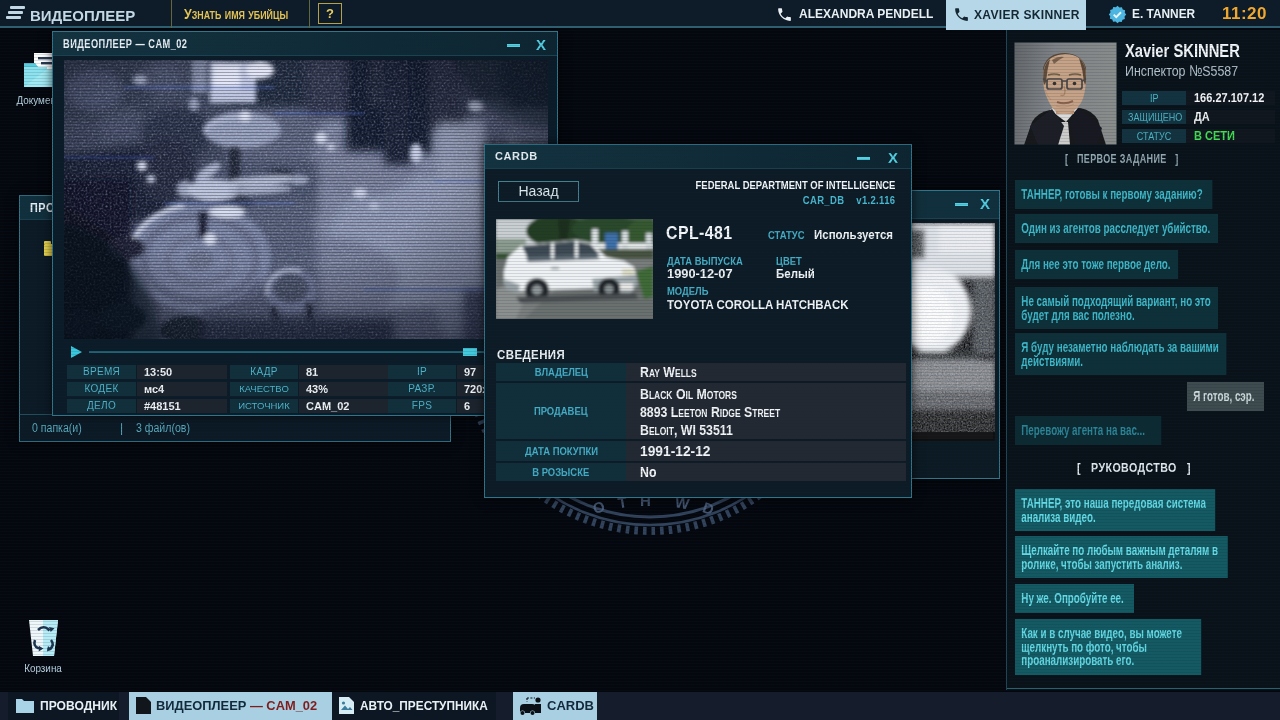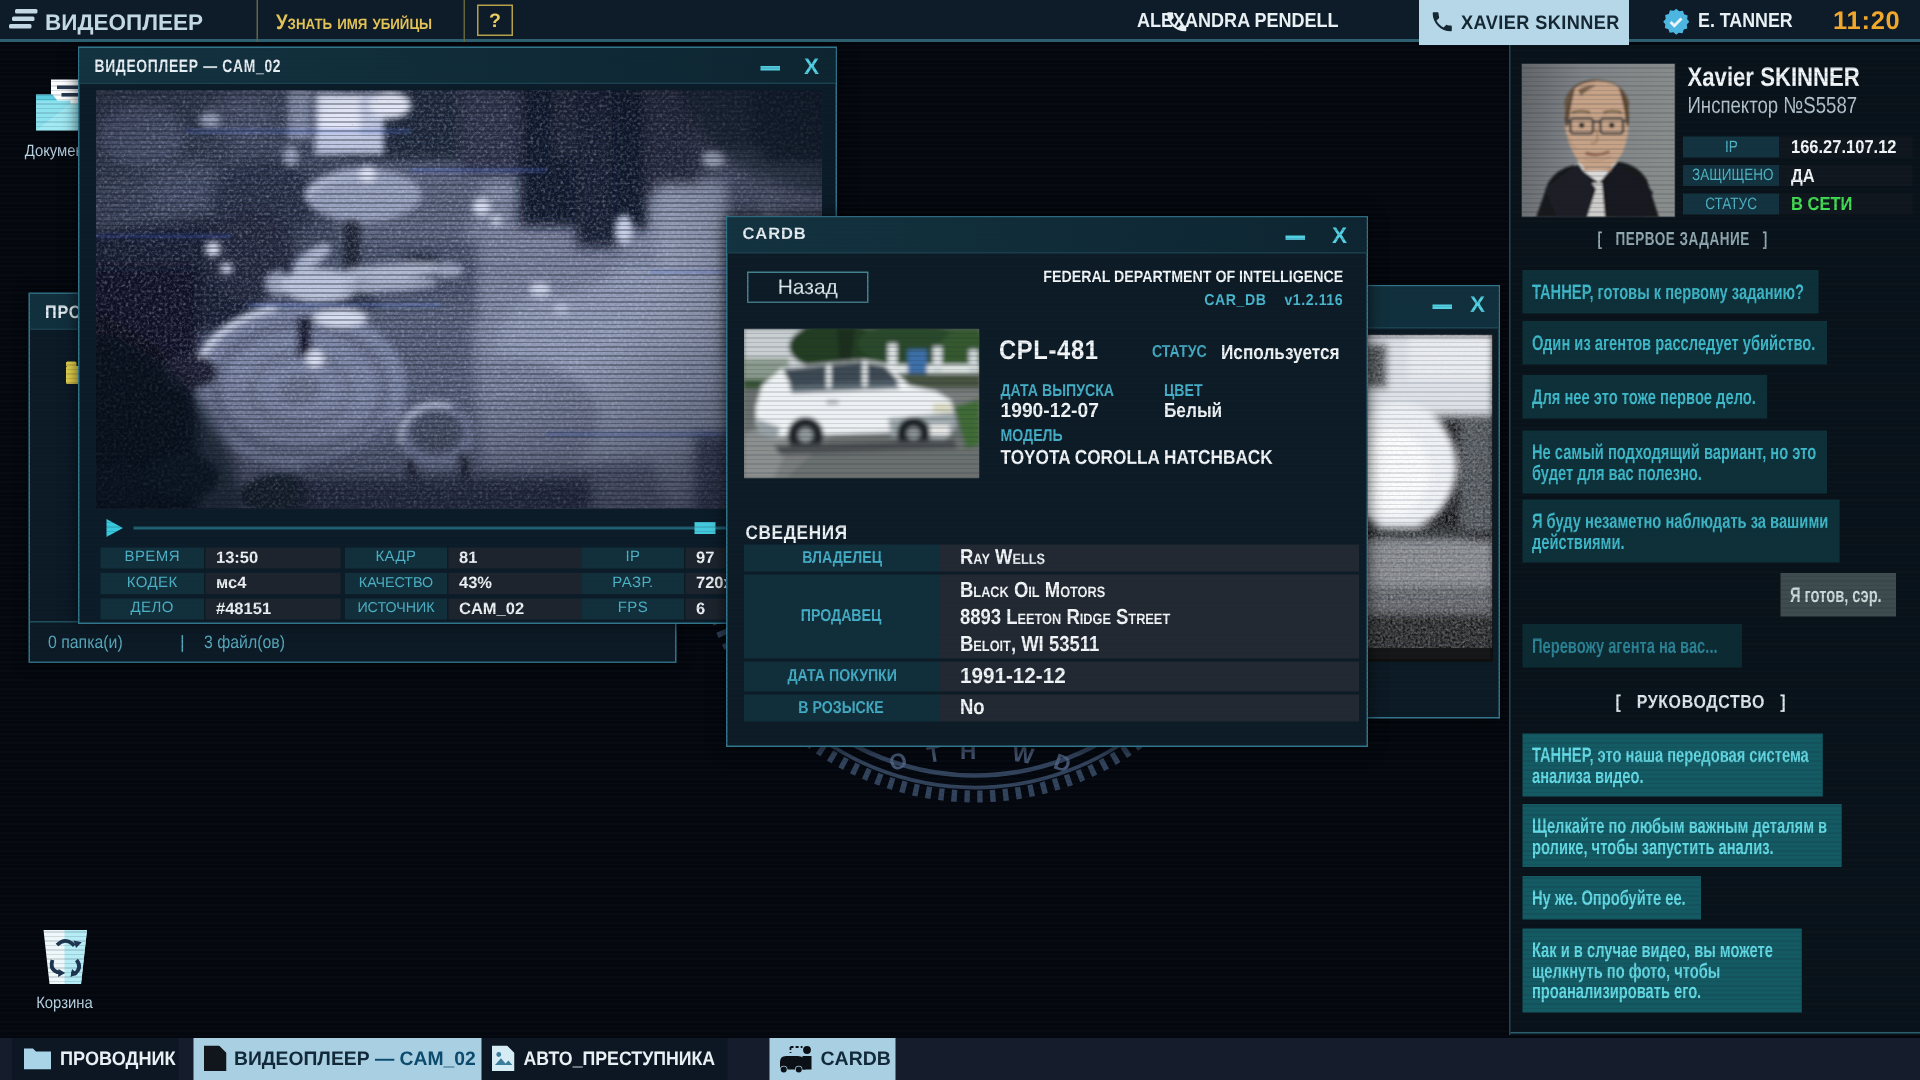--- a/index.html
+++ b/index.html
@@ -127,21 +127,21 @@
       <span style="left:-2px;top:10px;width:15px"></span>
     </div>
   <div id="prog">ВИДЕОПЛЕЕР</div>
   <div class="sep" style="left:171px"></div>
   <div id="killer">Узнать имя убийцы</div>
   <div class="sep" style="left:309px"></div>
   <div id="qbox">?</div>
   <svg class="abs" style="left:776px;top:6px" width="17" height="17" viewBox="0 0 24 24">
       <path fill="#e8f0f4" d="M6.6 10.8c1.4 2.8 3.8 5.1 6.6 6.6l2.2-2.2c.3-.3.7-.4 1-.2 1.1.4 2.3.6 3.6.6.6 0 1 .4 1 1V20c0 .6-.4 1-1 1C10.6 21 3 13.4 3 4c0-.6.4-1 1-1h3.5c.6 0 1 .4 1 1 0 1.2.2 2.4.6 3.6.1.3 0 .7-.2 1l-2.3 2.2z"></path>
     </svg>
-  <div class="tb-person" style="left:758px"><span class="cx" style="transform:scaleX(0.89)">ALEXANDRA PENDELL</span></div>
+  <div class="tb-person" style="left:799px"><span class="cx" style="transform:scaleX(0.89)">ALEXANDRA PENDELL</span></div>
   <div id="xavhl">
     <svg class="abs" style="left:7px;top:6px" width="17" height="17" viewBox="0 0 24 24">
         <path fill="#142733" d="M6.6 10.8c1.4 2.8 3.8 5.1 6.6 6.6l2.2-2.2c.3-.3.7-.4 1-.2 1.1.4 2.3.6 3.6.6.6 0 1 .4 1 1V20c0 .6-.4 1-1 1C10.6 21 3 13.4 3 4c0-.6.4-1 1-1h3.5c.6 0 1 .4 1 1 0 1.2.2 2.4.6 3.6.1.3 0 .7-.2 1l-2.3 2.2z"></path>
       </svg>
     <div class="nm">XAVIER SKINNER</div>
   </div>
   <svg class="abs" style="left:1108px;top:5px" width="19" height="19" viewBox="0 0 24 24">
       <path fill="#4db6e0" d="M12 1l2.4 2.1 3.2-.4 1 3 3 1-.4 3.2L23 12l-2.1 2.4.4 3.2-3 1-1 3-3.2-.4L12 23l-2.4-2.1-3.2.4-1-3-3-1 .4-3.2L1 12l2.1-2.4L2.7 6.4l3-1 1-3 3.2.4z"></path>
       <path fill="none" stroke="#eaf5fa" stroke-width="2.4" d="M7.2 12.2l3.2 3.2 6-6.2"></path>
     </svg>
@@ -583,23 +583,23 @@
   <div class="titem" style="left:8px;width:111px;">
     <svg class="abs" style="left:8px;top:6px" width="18" height="15" viewBox="0 0 18 15">
         <path d="M0 1 L6 1 L8 3 L18 3 L18 15 L0 15 Z" fill="#a9d4e8"></path>
       </svg>
     <span class="tx" style="margin-left:32px;transform:scaleX(0.93)">ПРОВОДНИК</span>
   </div>
   <div class="titem lit" style="left:129px;width:204px;">
     <svg class="abs" style="left:7px;top:5px" width="15" height="17" viewBox="0 0 15 17">
         <path d="M0 0 L10 0 L15 5 L15 17 L0 17 Z" fill="#10161c"></path>
       </svg>
-    <span class="tx" style="margin-left:27px;transform:scaleX(0.99)">ВИДЕОПЛЕЕР <span style="color:#0c4a6e">— CAM_02</span></span>
-  </div>
-  <div class="titem" style="left:321px;width:164px;">
+    <span class="tx" style="margin-left:27px;transform:scaleX(0.99)">ВИДЕОПЛЕЕР <span style="color:#7f1d1d">— CAM_02</span></span>
+  </div>
+  <div class="titem" style="left:332px;width:164px;">
     <svg class="abs" style="left:7px;top:5px" width="15" height="17" viewBox="0 0 15 17">
         <path d="M0 0 L10 0 L15 5 L15 17 L0 17 Z" fill="#d6ecf5"></path>
         <circle cx="4.5" cy="6" r="1.6" fill="#3c7c9c"></circle>
         <path d="M2 13 L6 8.5 L9 12 L11 10 L13.5 13 Z" fill="#3c7c9c"></path>
       </svg>
     <span class="tx" style="margin-left:28px;transform:scaleX(0.91)">АВТО_ПРЕСТУПНИКА</span>
   </div>
   <div class="titem lit" style="left:513px;width:84px;">
     <svg class="abs" style="left:6px;top:4px" width="24" height="20" viewBox="0 0 24 20">
         <path d="M1 12 q0 -4 4 -4 l8 0 q4 0 5 4 l0 5 l-2 0 q0 -2.5 -2.5 -2.5 q-2.5 0 -2.5 2.5 l-5 0 q0 -2.5 -2.5 -2.5 q-2.5 0 -2.5 2.5 l0 0 z" fill="#0b1016"></path>

